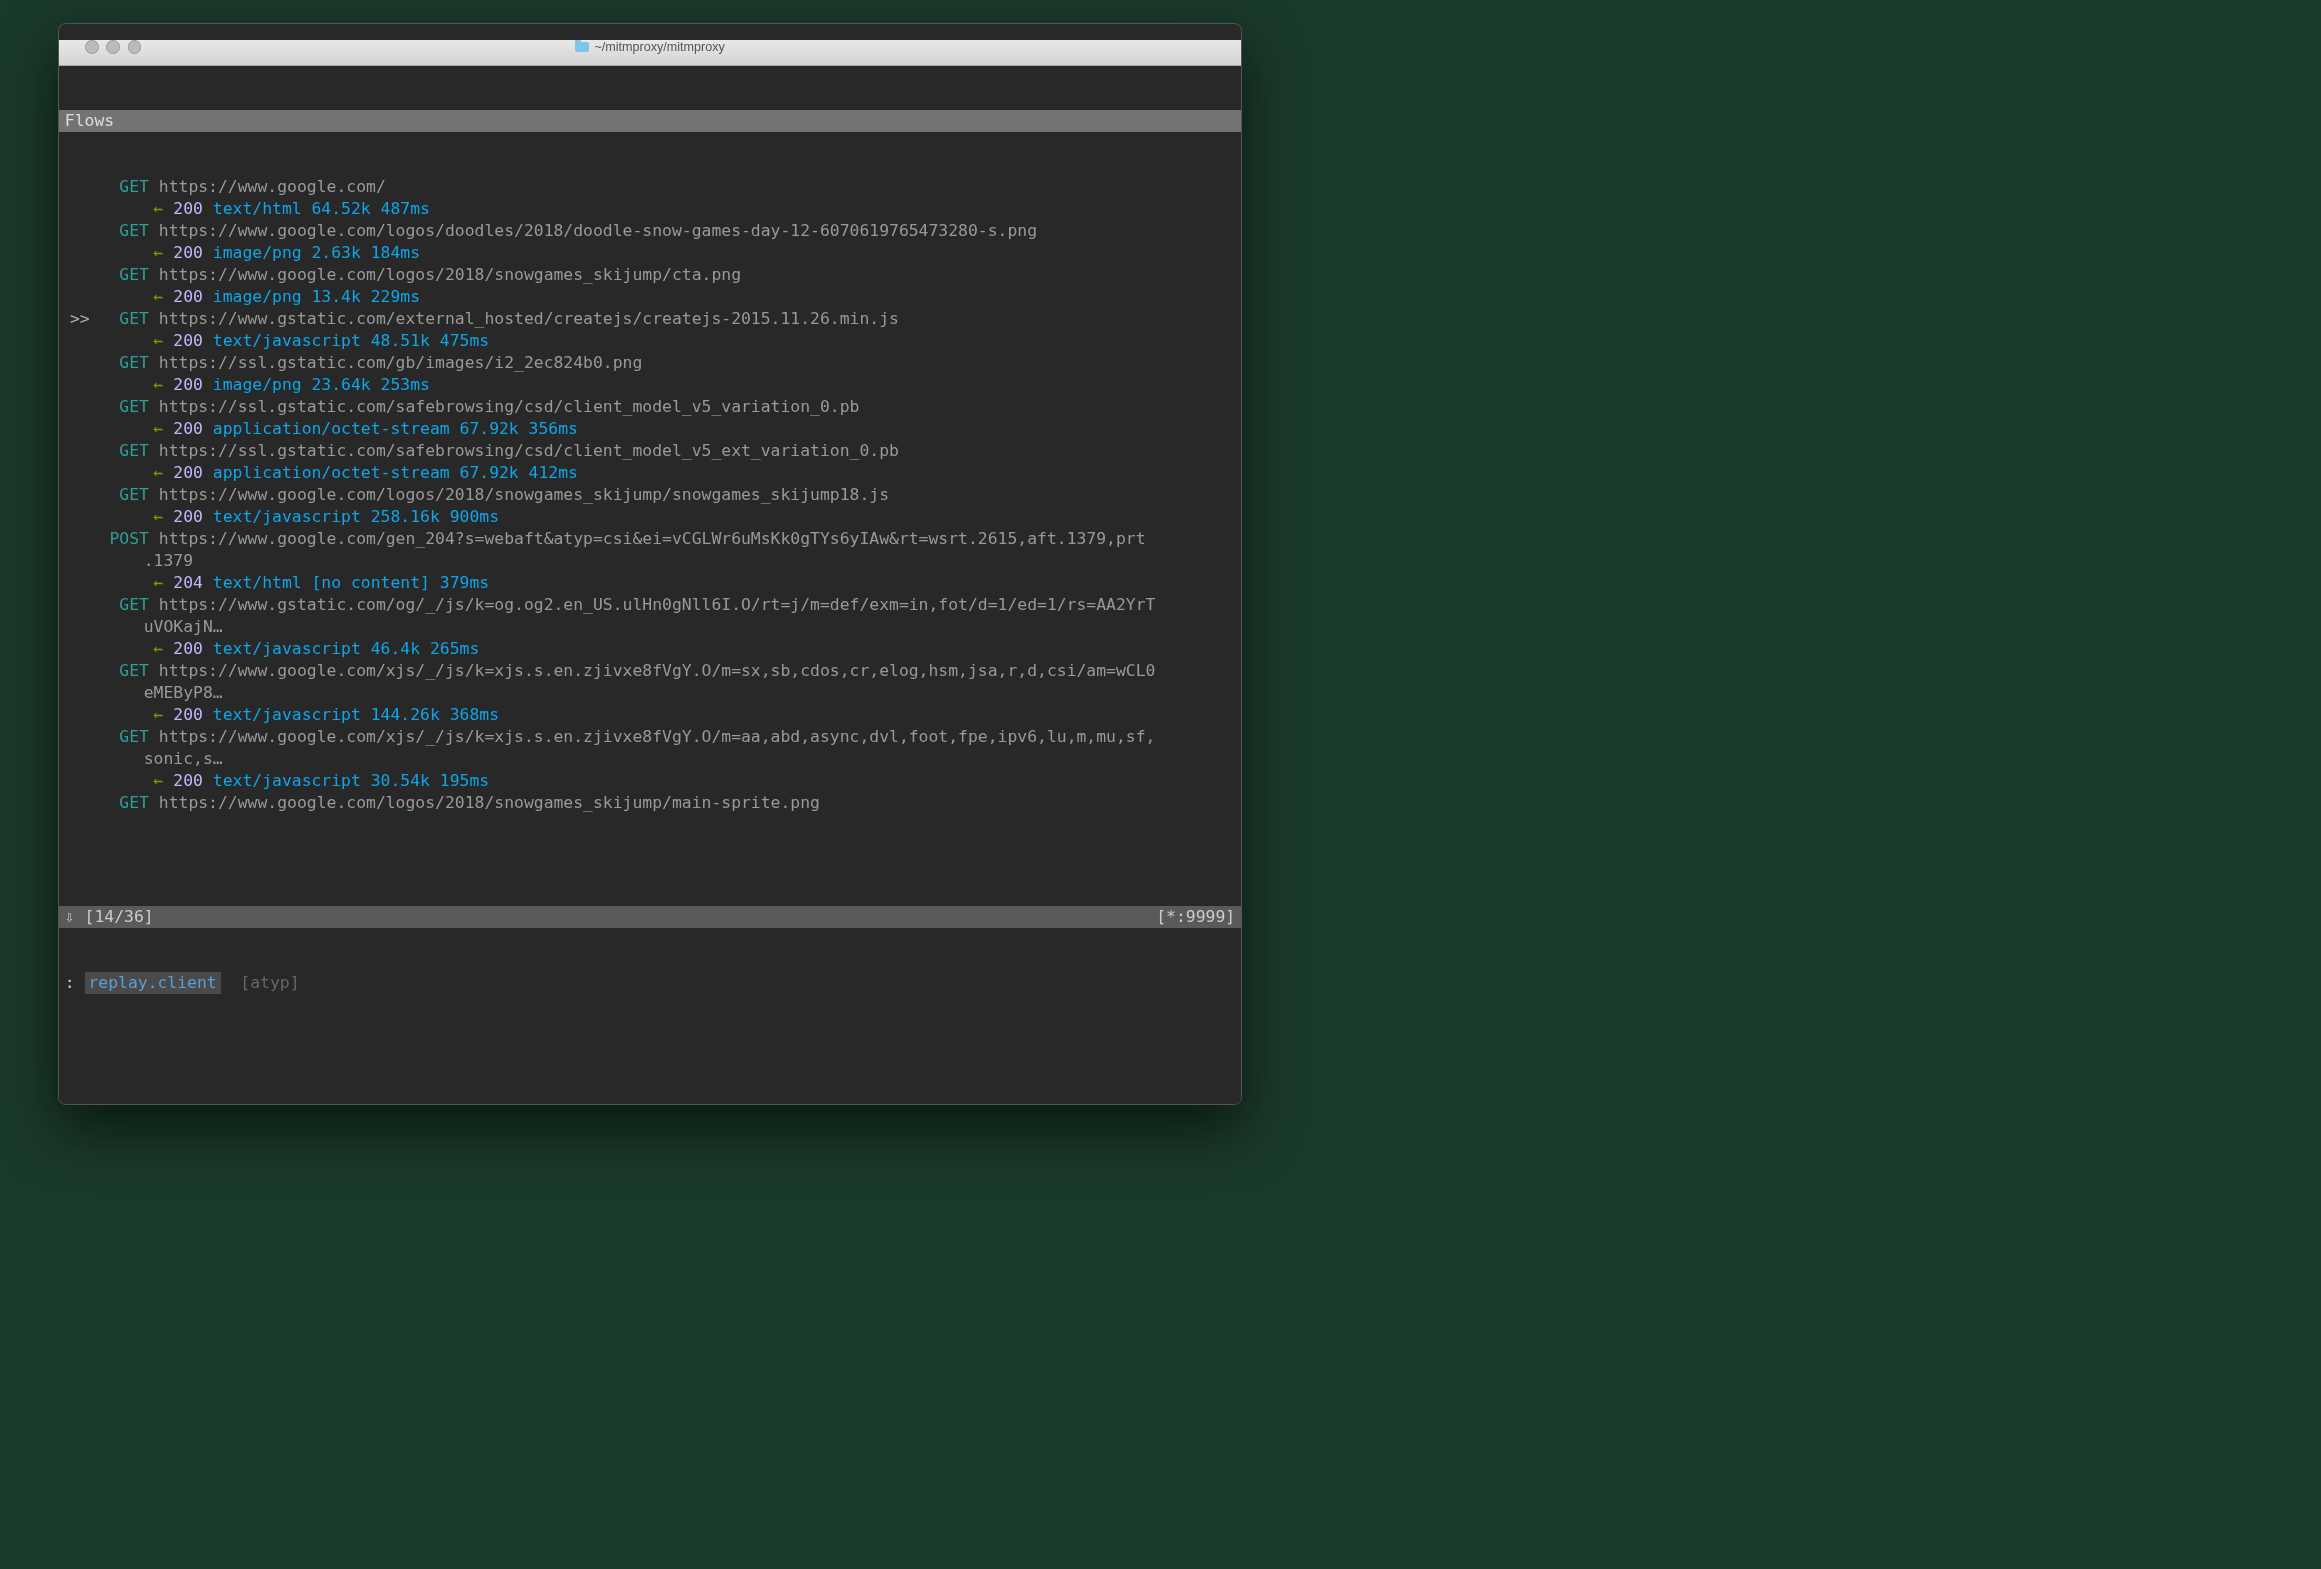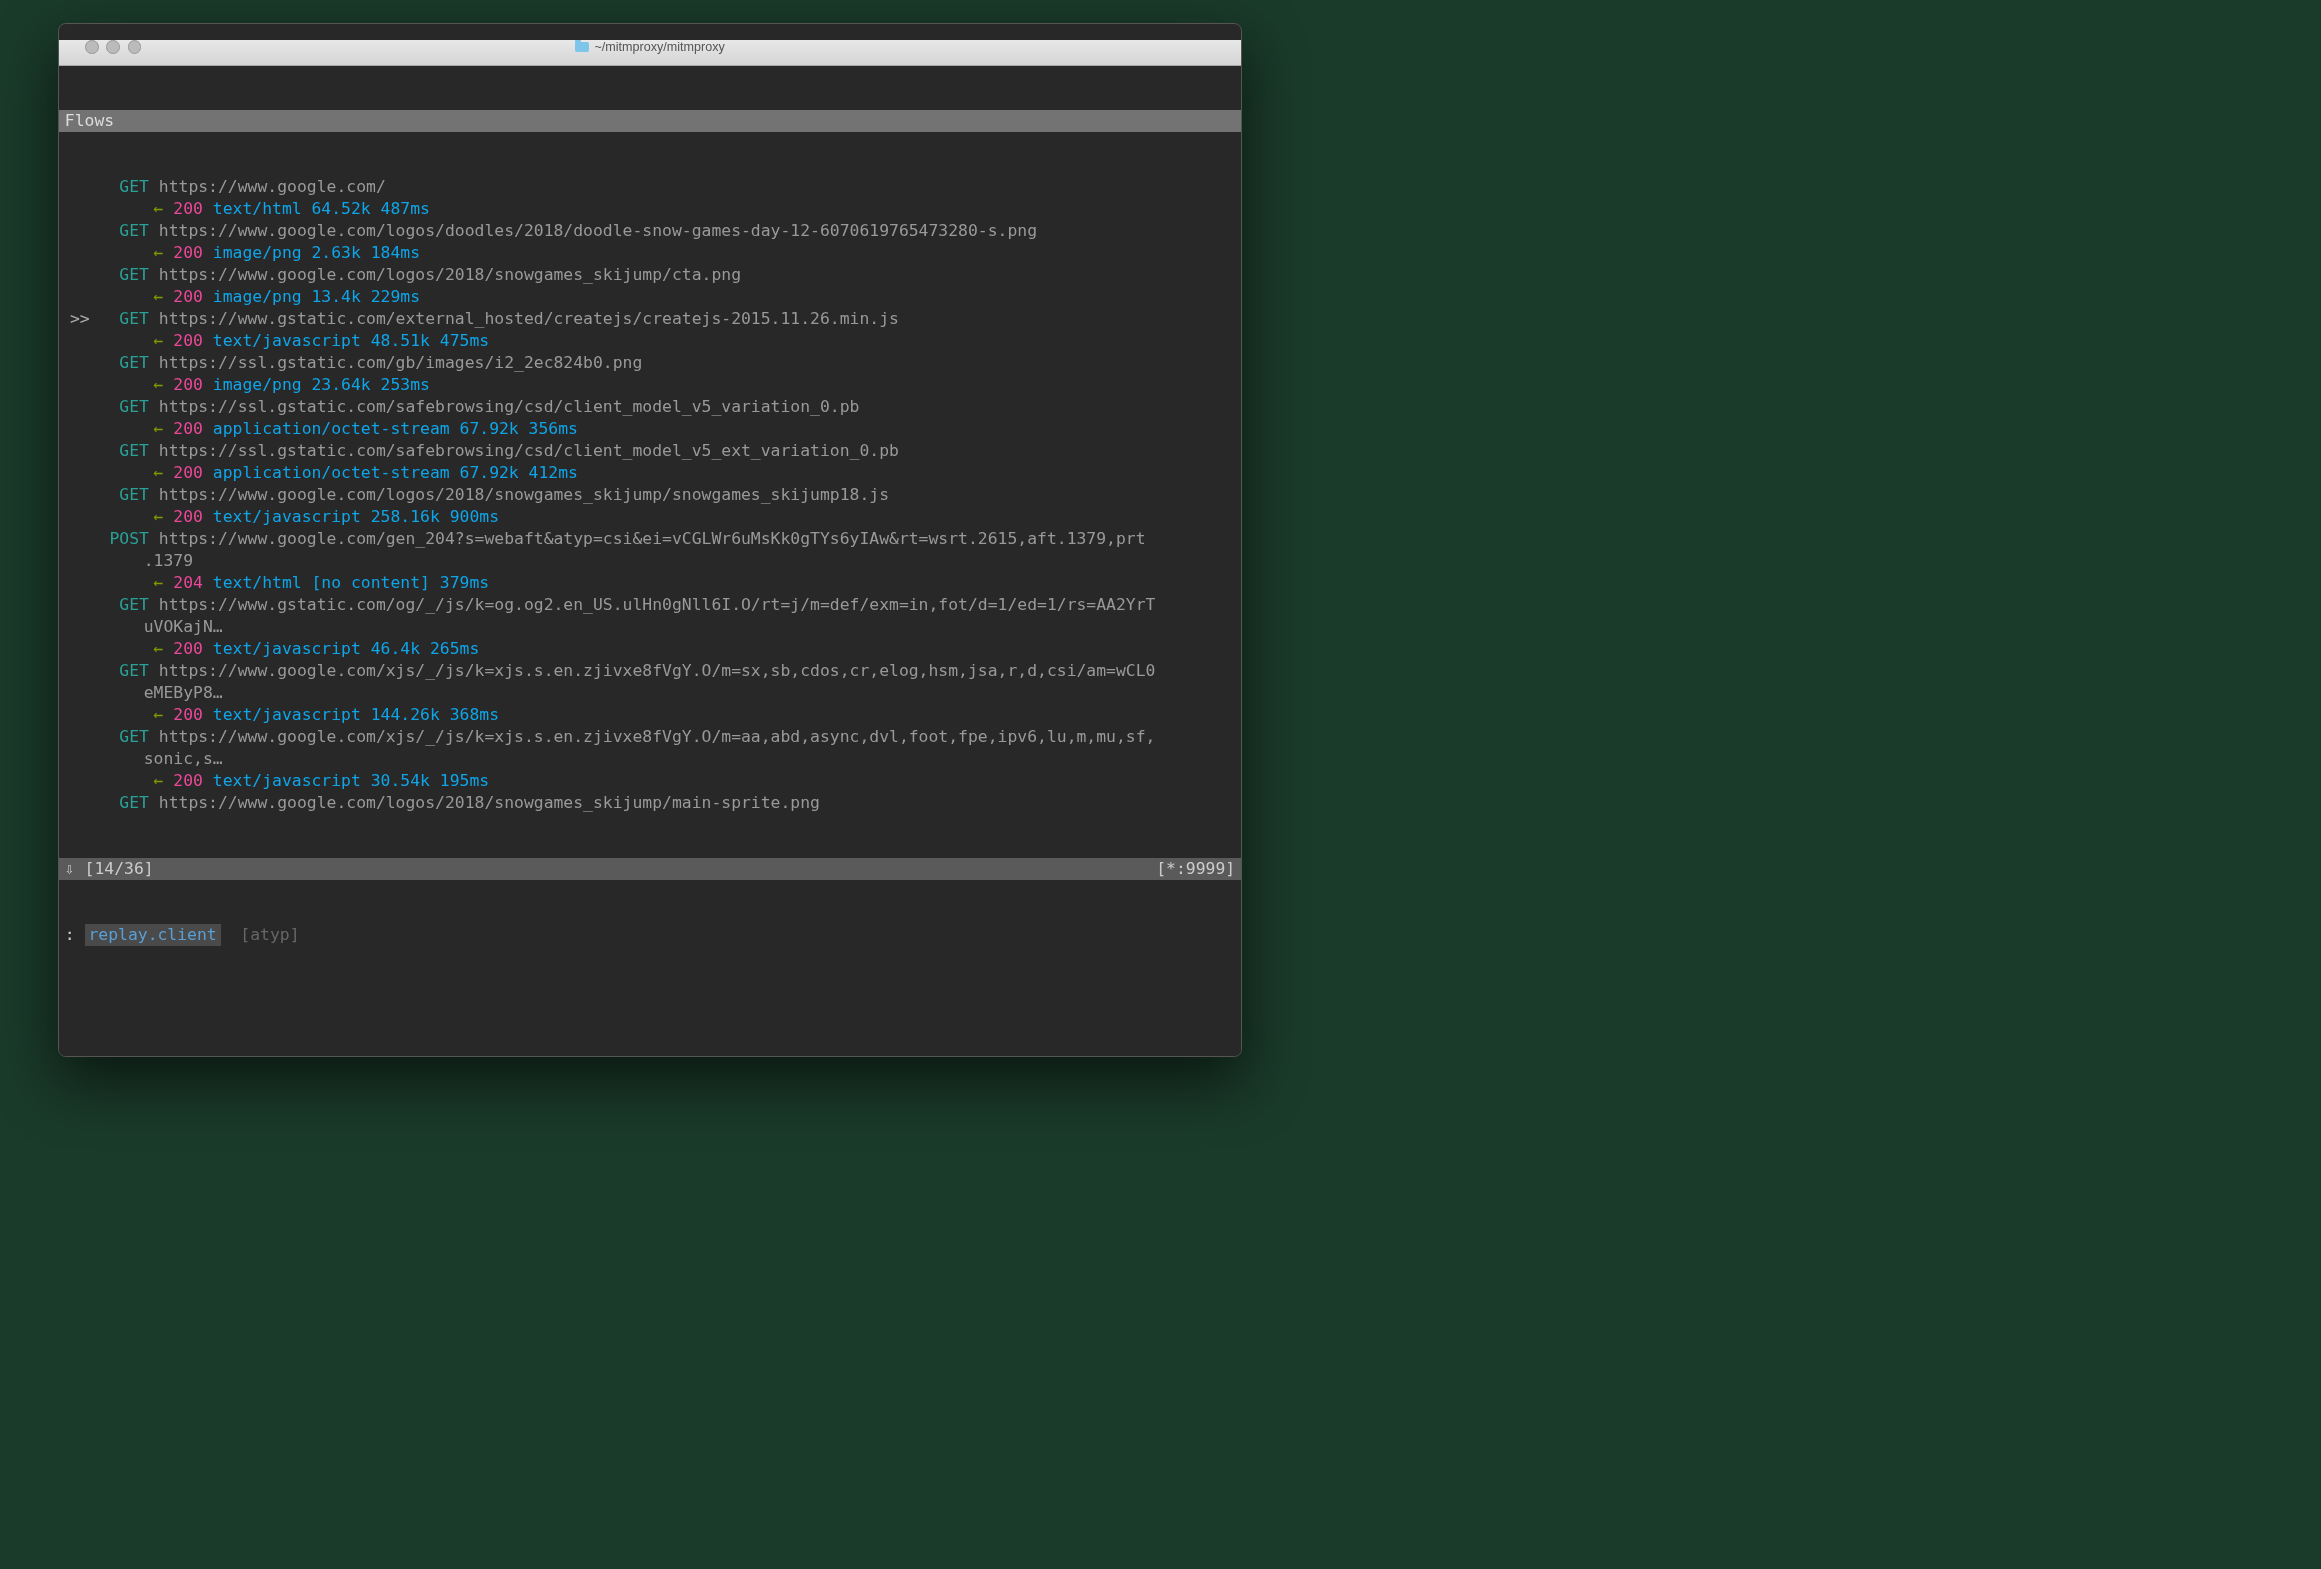--- a/index.html
+++ b/index.html
@@ -106,36 +106,37 @@
   .url { color: #999; }
   .url b, .url { font-weight: normal; }
   .resp-row {
     display: flex;
     padding: 0 5.8px;
   }
   .resp-gutter {
     width: 8ch;
   }
   .arrow { color: #859900; }
-  .status { color: #ec4899; }
+  .status { color: #c4b5fd; }
   .resp-meta { color: #0ea5e9; }
   .cont-row {
     display: flex;
     padding: 0 5.8px;
   }
   .cont-gutter {
     width: 8ch;
   }
   .cont-text { color: #999; }
   .status-bar {
     background: #5a5a5a;
     color: #ccc;
     padding: 0 5.8px;
     display: flex;
     justify-content: space-between;
+    margin-top: 48px;
   }
   .cmd-bar {
     background: #282828;
     color: #ccc;
     padding: 0 5.8px;
     display: flex;
     align-items: baseline;
   }
   .cmd-prompt { color: #ccc; margin-right: 1ch; }
   .cmd-entry {

